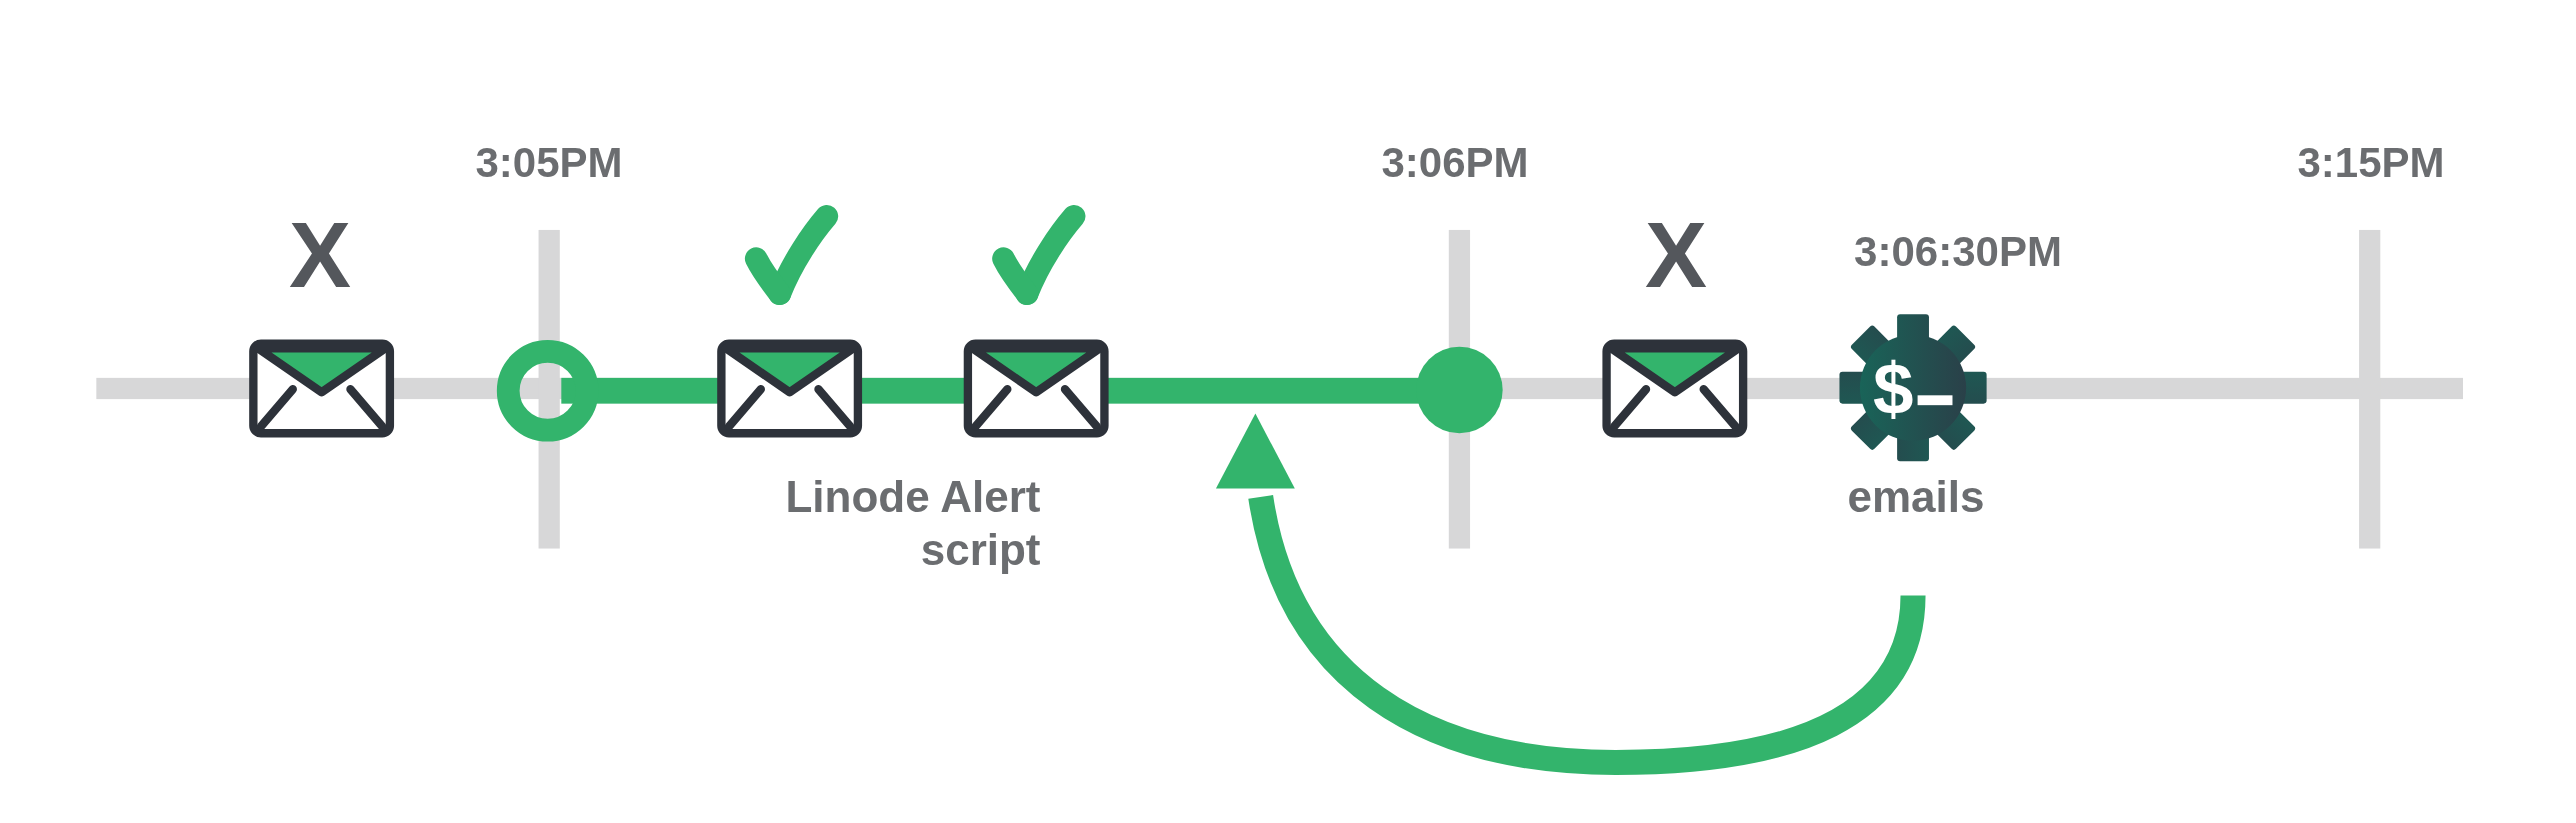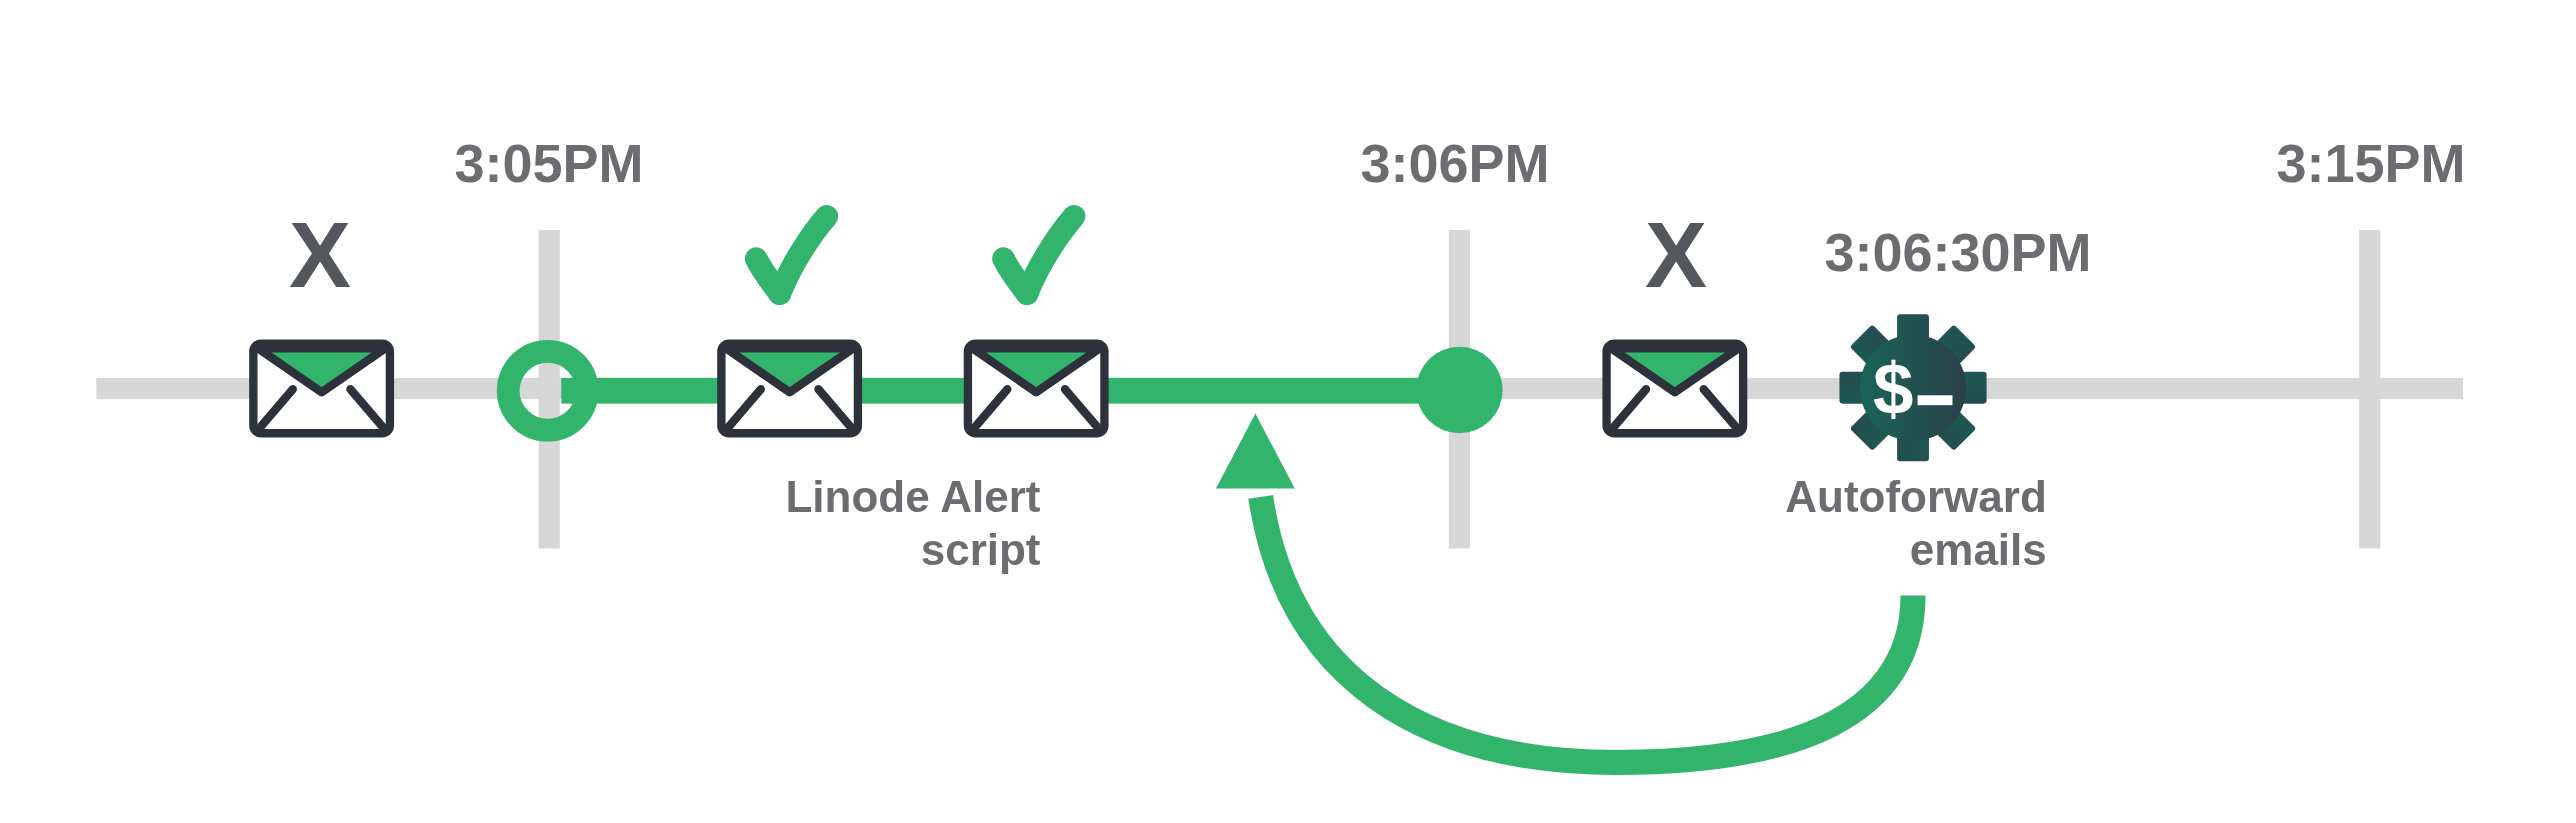--- a/index.html
+++ b/index.html
@@ -8,21 +8,21 @@
     width:2576px;height:824px;
     background:#ffffff;
     overflow:hidden;
     font-family:"Liberation Sans","DejaVu Sans",sans-serif;
   }
   svg.layer{position:absolute;left:0;top:0;display:block;}
   .ts{
     position:absolute;
     transform:translateX(-50%);
     font-weight:700;
-    font-size:54px;line-height:42px;
+    font-size:42px;line-height:42px;
     color:#6b6d70;
     white-space:nowrap;
   }
   .lbl{
     position:absolute;
     transform:translateX(-50%);
     font-weight:700;
     font-size:44px;line-height:53px;
     color:#6b6d70;
     text-align:right;
@@ -127,18 +127,17 @@
   <div class="ts" style="left:1958px;top:231px">3:06:30PM</div>
 
   <div class="xmark" style="left:320px;top:209px">X</div>
   <div class="xmark" style="left:1676px;top:209px">X</div>
 
   <div class="lbl" style="left:913px;top:470px">
     <div>Linode Alert</div>
     <div>script</div>
   </div>
   <div class="lbl" style="left:1916px;top:470px">
-    <div>Autoforward</div>
     <div>emails</div>
   </div>
 
 </div>
 
 
 </body></html>

